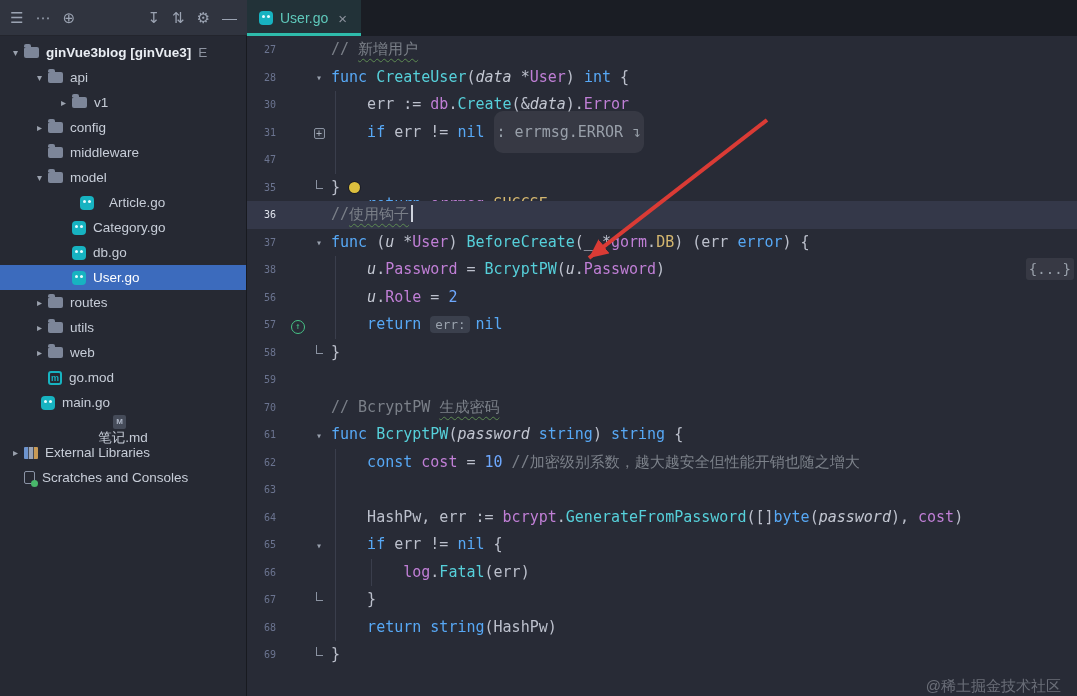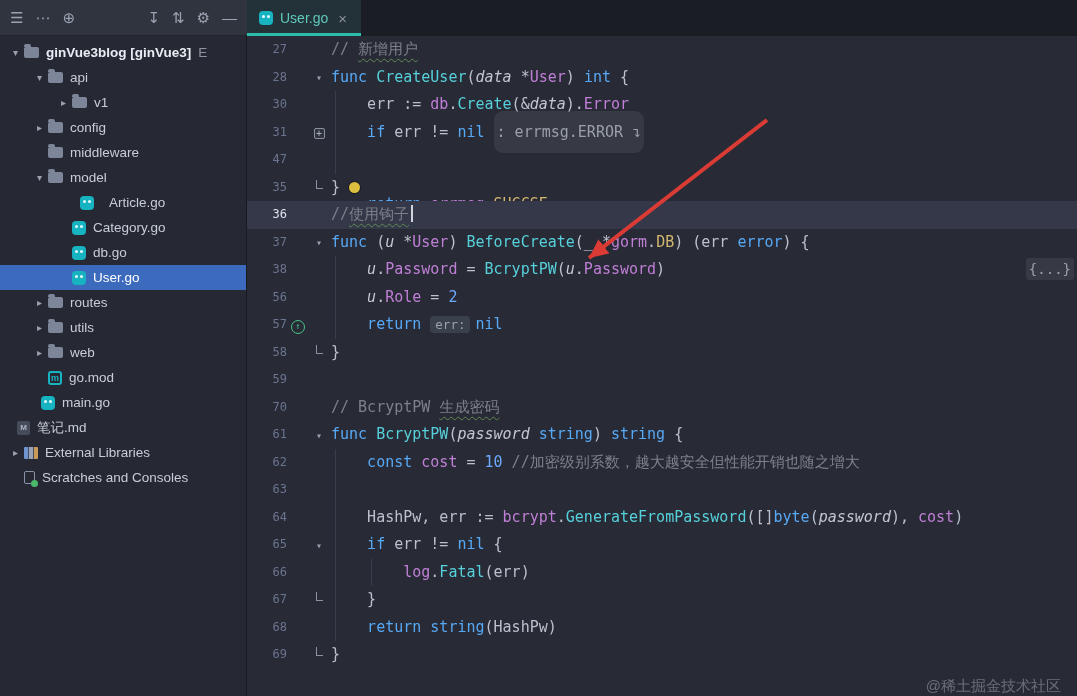--- a/index.html
+++ b/index.html
@@ -53,21 +53,21 @@
   .ic-lib { width:14px; height:12px; display:inline-block; border-radius:1px;
     background:linear-gradient(90deg,#6d94cf 0 4px,#454b59 4px 5px,#9aa3b5 5px 9px,#454b59 9px 10px,#c99a55 10px 14px); }
   .ic-scratch { width:11px; height:13px; display:inline-block; border:1.5px solid #8a93a5; border-radius:2px; position:relative; }
   .ic-scratch::after { content:""; position:absolute; right:-4px; bottom:-4px; width:7px; height:7px; background:#49b86b; border-radius:50%; }
   
   .editor { flex:1; position:relative; background:#282b36; overflow:hidden;
     font-family:"DejaVu Sans Mono",monospace; font-size:15px; color:#bcc0cc; }
   .line { height:27.5px; line-height:27.5px; white-space:pre; position:relative; }
   .line.current { background:#343849; }
   .gutter { display:inline-flex; align-items:center; width:84px; vertical-align:top; height:27.5px; padding-left:6px; }
-  .num { display:inline-block; width:34px; text-align:right; font-size:12px; color:#6b7490; }
+  .num { display:inline-block; width:34px; text-align:center; font-size:10px; color:#6b7490; }
   .line.current .num { color:#dfe3ec; }
   .slot { display:inline-block; width:22px; text-align:center; }
   .foldcol { display:inline-block; width:20px; text-align:center; }
   .f-down { color:#98a0ad; font-size:10px; }
   .f-plus { display:inline-block; width:11px; height:11px; line-height:9px; text-align:center; border:1px solid #8b93a2; color:#aab1bd; font-size:10px; border-radius:2px; background:#2f333e; }
   .f-end  { display:inline-block; width:7px; height:9px; border-left:1px solid #8b93a2; border-bottom:1px solid #8b93a2; margin-bottom:3px; }
   .ovr { display:inline-block; width:14px; height:14px; border:1.5px solid #47c487; border-radius:50%; color:#47c487; font-size:9px; line-height:11px; text-align:center; }
   .text { display:inline-block; }
   .guide { position:absolute; top:0; bottom:0; width:1px; background:#3a3e4c; }
   
@@ -216,21 +216,21 @@
         </span>
         <span class="tlabel">go.mod</span>
       </div>
       <div class="trow" style="padding-left: 24px;">
         <span class="chev"></span>
         <span class="ticon">
           <span class="ic-go"></span>
         </span>
         <span class="tlabel">main.go</span>
       </div>
-      <div class="trow" style="">
+      <div class="trow" style=" flex-direction: column;">
         <span class="chev"></span>
         <span class="ticon">
           <span class="ic-md"></span>
         </span>
         <span class="tlabel">笔记.md</span>
       </div>
       <div class="trow" style="padding-left: 7px;">
         <span class="chev">▸</span>
         <span class="ticon">
           <span class="ic-lib"></span>

